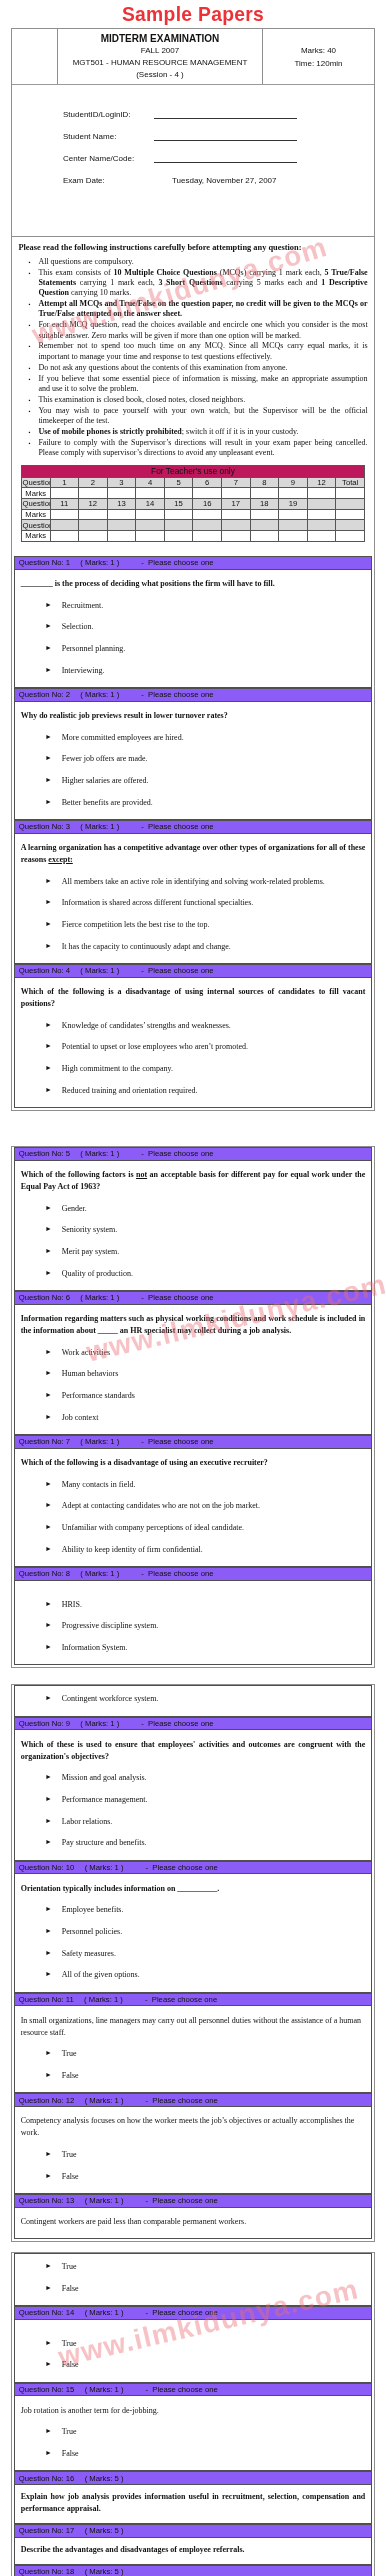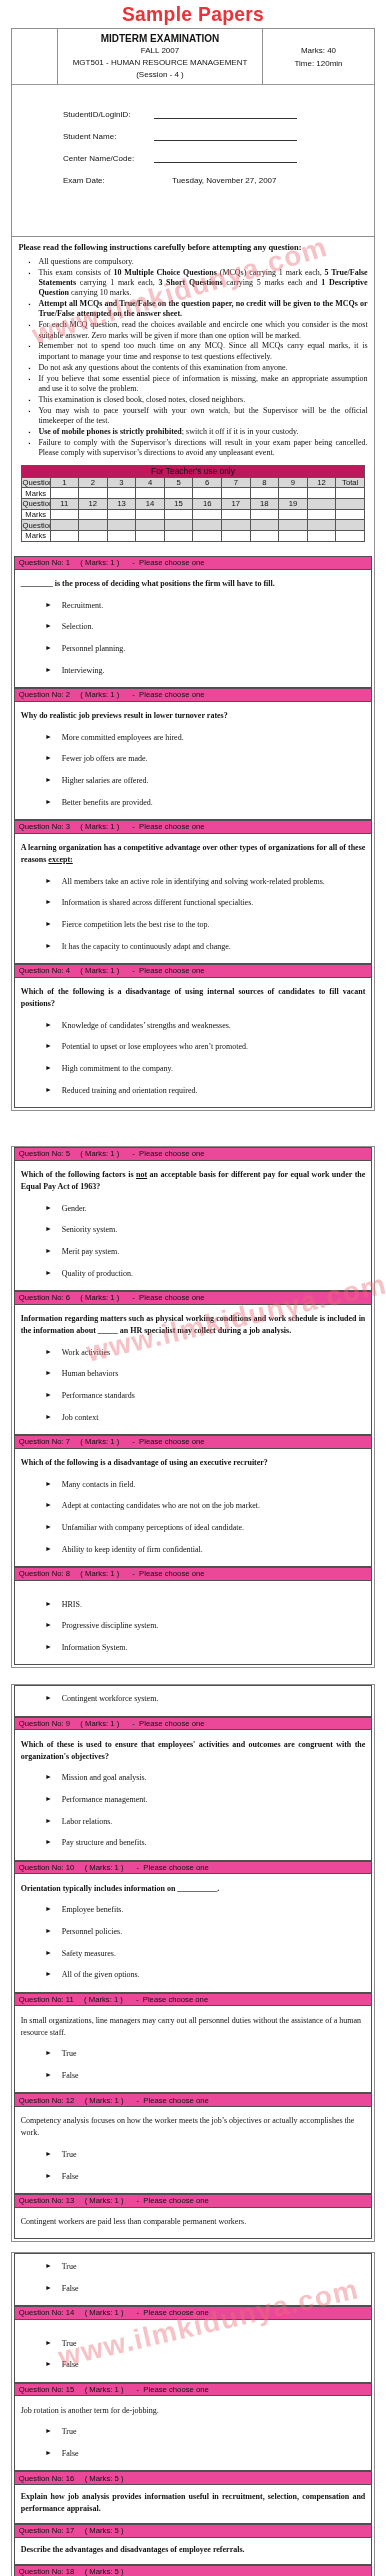--- a/index.html
+++ b/index.html
@@ -35,25 +35,25 @@
   .tteach{border-collapse:collapse;margin:6.4px auto 7.7px;width:calc(100% - 5.1px);
           font-family:"Liberation Sans",sans-serif;font-size:7.7px;table-layout:fixed;}
   .tteach td{border:0.6px solid #555;text-align:center;height:9.7px;padding:0 0.6px;overflow:hidden;}
   .tteach .cap{background:#be185d;font-size:8.4px;height:11px;}
   .tteach tr.shaded td{background:#d8d8d8;}
   .tteach td.rowlabel{width:39px;}
   .tteach td.totalcol{width:27px;}
   
   .qwrap{padding:0 1.9px 1.9px;}
   .qsection{margin:0;}
-  .qheader{background:#ec4899;border:0.6px solid #4f4f4f;
+  .qheader{background:#8b5cf6;border:0.6px solid #4f4f4f;
            font:7.7px "Liberation Sans",sans-serif;padding:1.3px 3.9px;display:flex;}
   .qheader span{white-space:pre;}
   .qh-no{margin-right:10.3px;}
-  .qh-marks{margin-right:13px;text-align:center;}
+  .qh-marks{margin-right:22px;text-align:center;}
   .qbody{border:0.6px solid #4f4f4f;border-top:none;padding:8.4px 5.8px 10.3px;font-size:8px;line-height:12px;}
   .qbody.cont{border-top:0.6px solid #4f4f4f;padding-top:3.9px;}
   .qbody.short{padding:6.4px 5.8px 7.7px;}
   .stem{margin:0;}
   .stem.j{text-align:justify;}
   .b{font-weight:bold;}
   .u{text-decoration:underline;}
   .opt{display:flex;margin:9.7px 0 0 24.4px;}
   .cont .opt:first-child{margin-top:3.2px;}
   .opt-arrow{margin-right:9.7px;font-size:7px;line-height:11.6px;}

